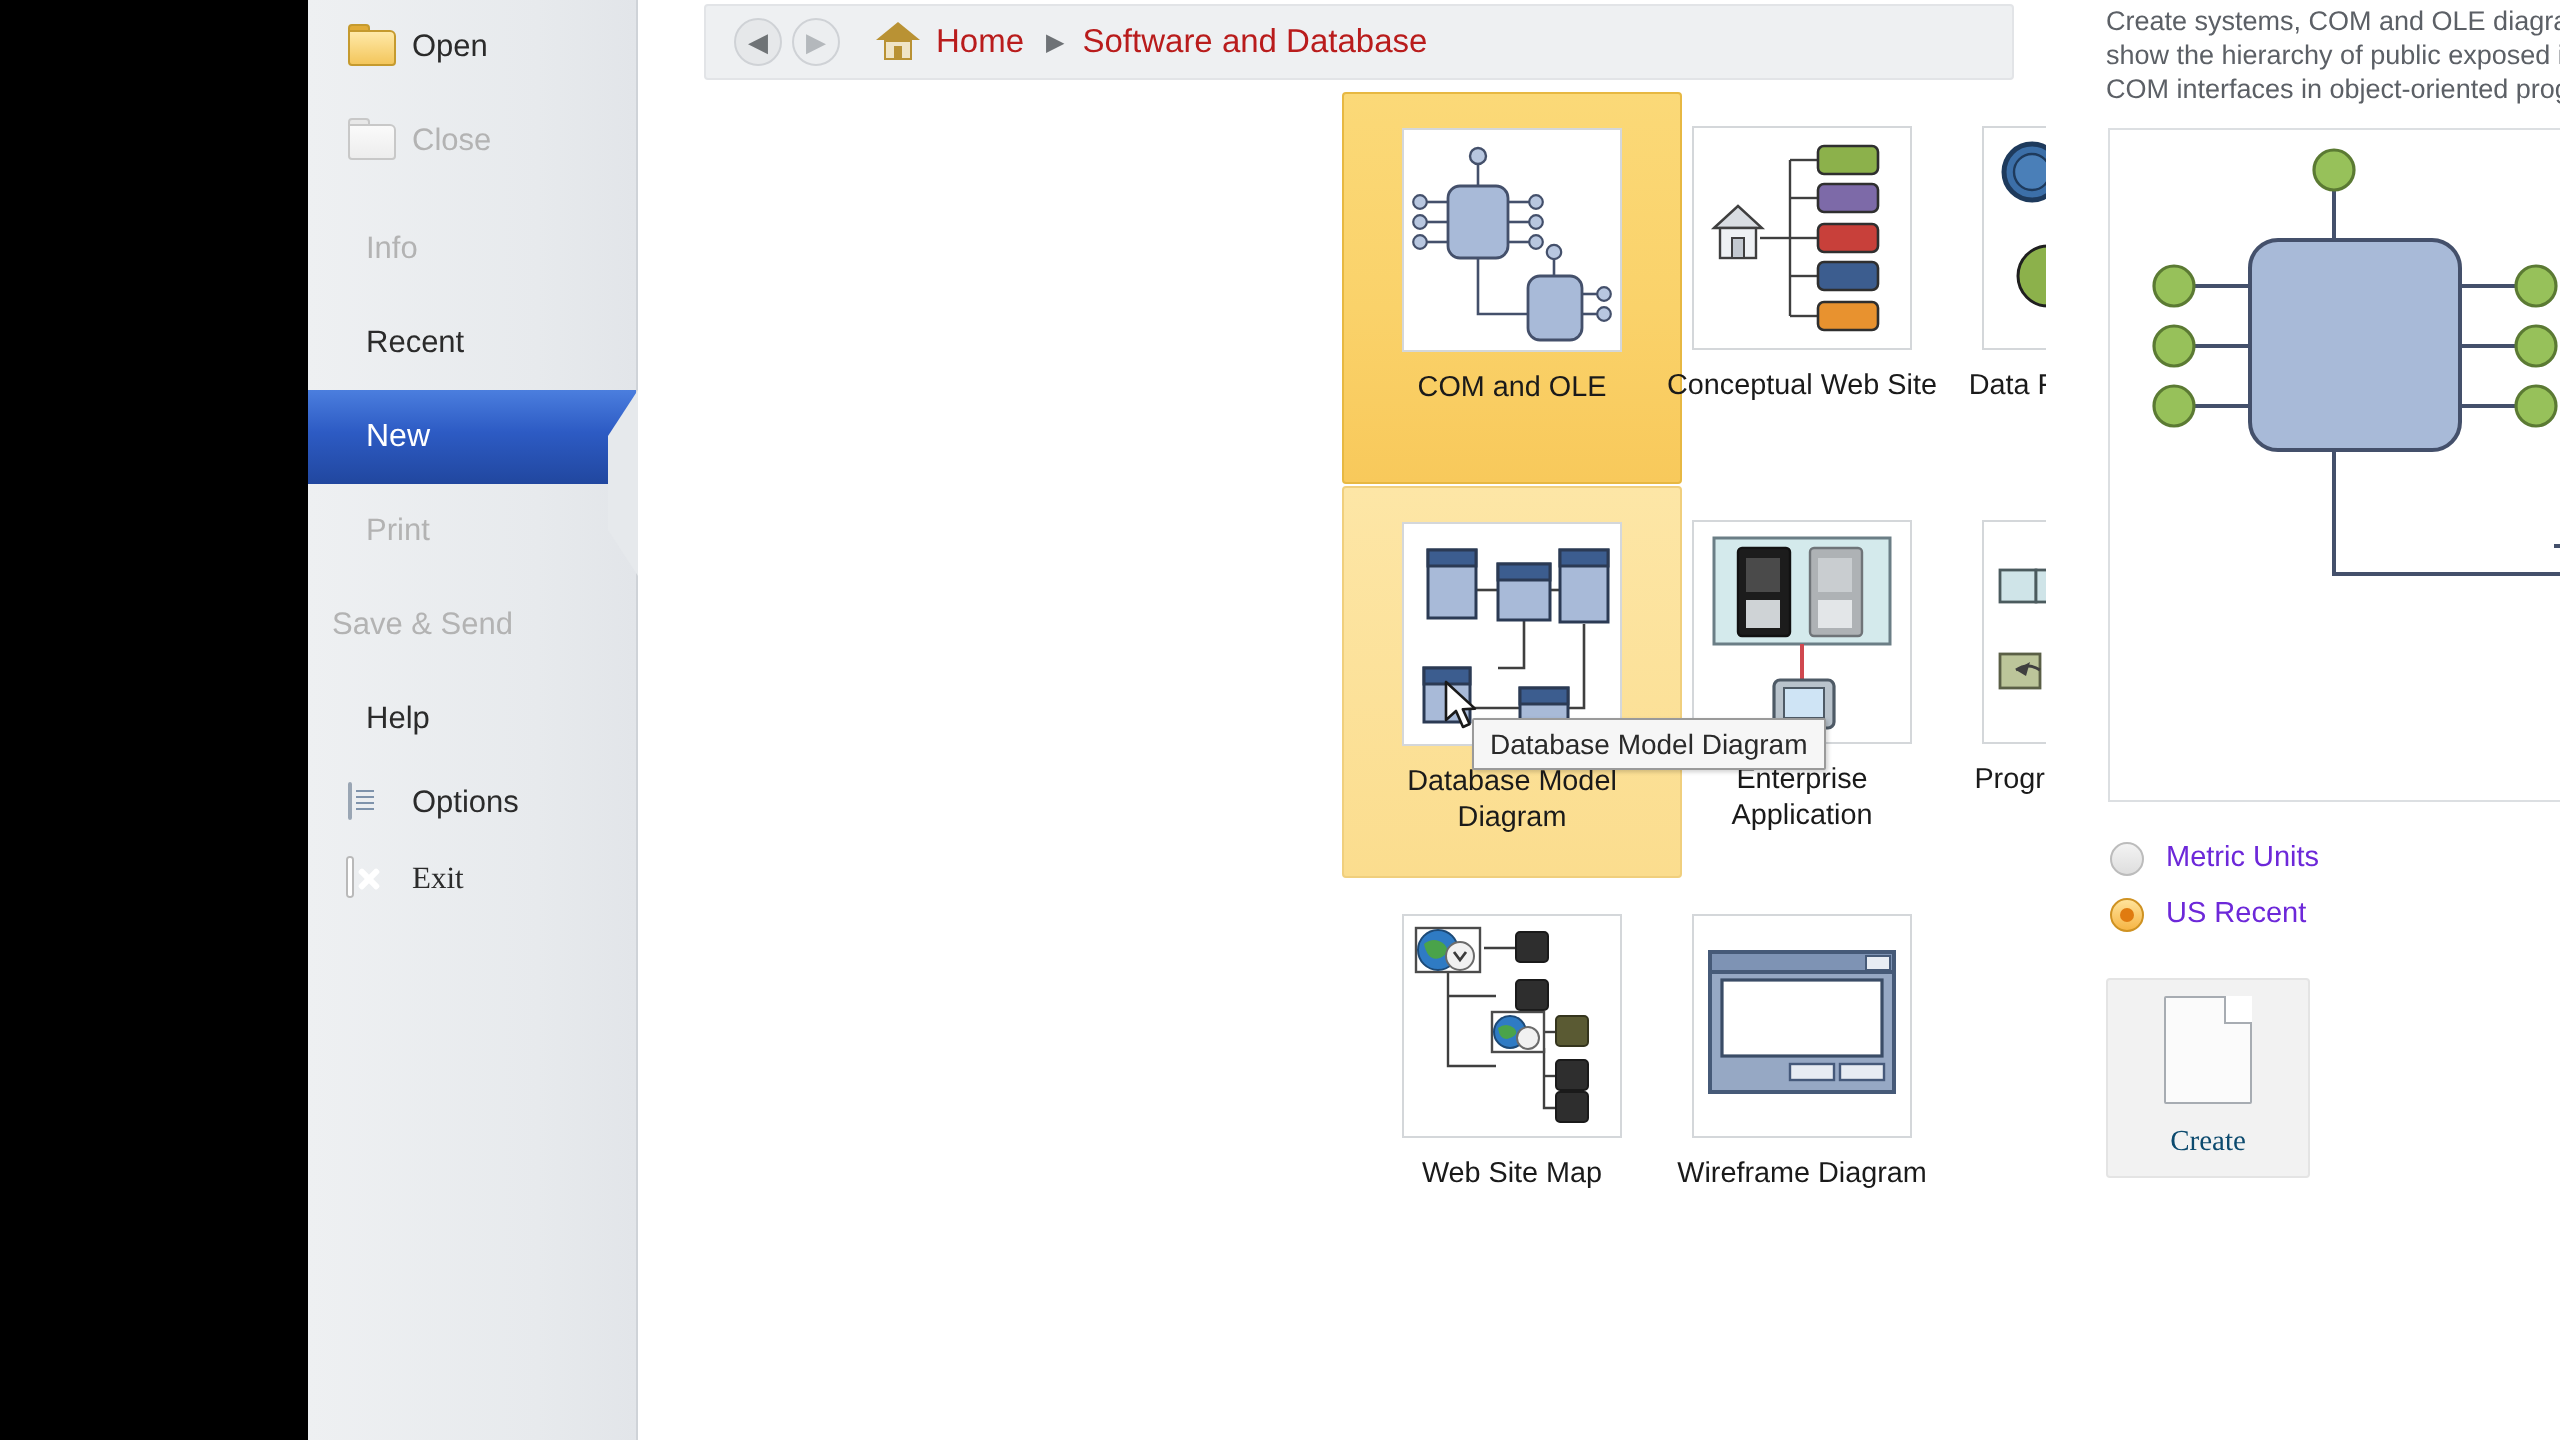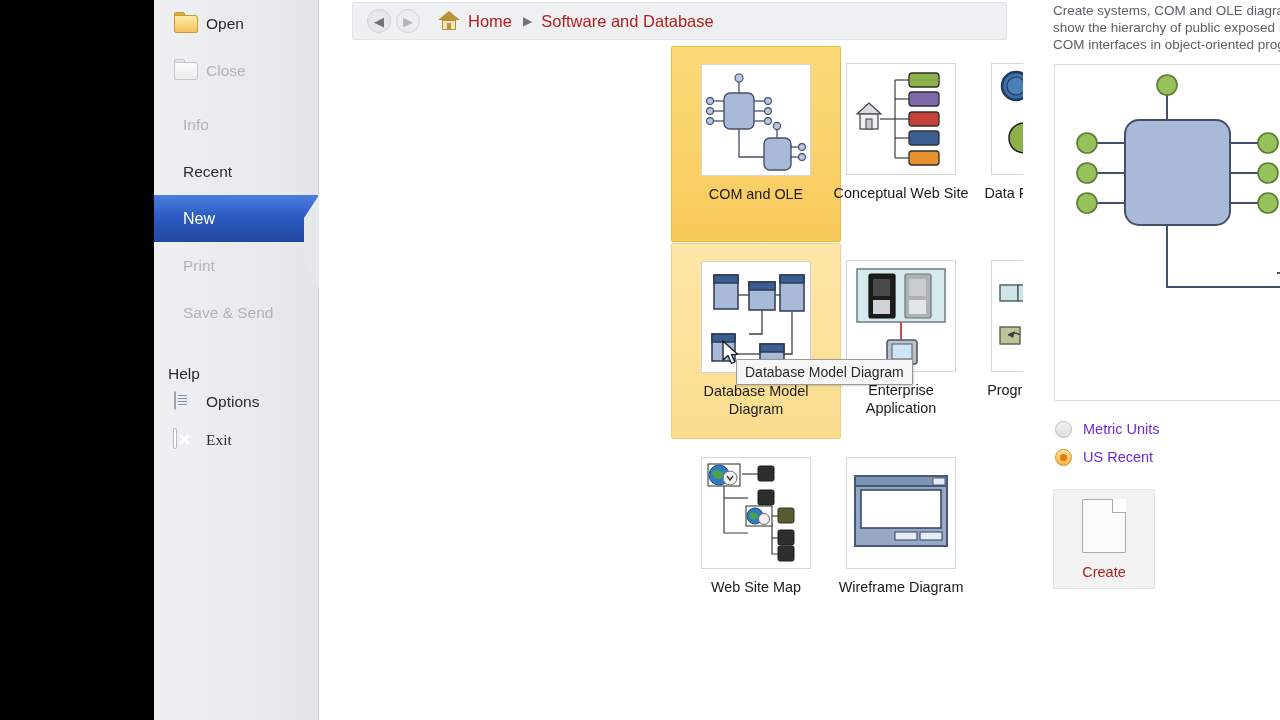--- a/index.html
+++ b/index.html
@@ -102,21 +102,21 @@
   .radio.on::after{content:"";position:absolute;left:4px;top:4px;width:7px;height:7px;border-radius:50%;
     background:#e07b10;}
   .unit-lbl{font-size:14.5px;color:#6d28d9;}
   .create-btn{position:absolute;left:1053px;top:489px;width:100px;height:98px;
     background:#f2f2f2;border:1px solid #e4e4e4;border-radius:2px;
     display:flex;flex-direction:column;align-items:center;justify-content:center;}
   .page-ico{width:42px;height:52px;background:#fbfbfb;border:1px solid #a7acb2;position:relative;
     border-radius:1px;}
   .page-ico::after{content:"";position:absolute;right:-1px;top:-1px;width:13px;height:13px;
     background:#fff;border-left:1px solid #a7acb2;border-bottom:1px solid #a7acb2;}
-  .create-lbl{margin-top:11px;font-size:14.5px;color:#b91c1c;}
+  .create-lbl{margin-top:11px;font-size:14.5px;color:#0c4a6e;font-family:Liberation Serif, serif;}
 
   
   .tooltip{position:absolute;left:417px;top:359px;height:24px;padding:0 8px;
     display:flex;align-items:center;background:#f6f6f6;border:1px solid #9a9a9a;
     font-size:14px;color:#2a2a2a;border-radius:1px;box-shadow:1px 1px 2px rgba(0,0,0,.18);z-index:40;}
   .cursor{position:absolute;left:403px;top:340px;width:17px;height:25px;z-index:45;}
 </style>
 </head>
 <body>
 
@@ -151,25 +151,25 @@
     </div>
 
     <div class="side-item sel" style="padding-left:29px;">
       <span class="lbl">New</span>
     </div>
 
     <div class="side-item dim" style="padding-left:29px;">
       <span class="lbl">Print</span>
     </div>
 
-    <div class="side-item dim" style="padding-left:29px;">
+    <div class="side-item dim" style="padding-left:12px;">
       <span class="lbl">Save &amp; Send</span>
     </div>
 
-    <div class="side-item" style="padding-left:14px;align-items:flex-end;">
+    <div class="side-item" style="padding-left:29px;">
       <span class="lbl">Help</span>
     </div>
 
     <div class="side-item" style="height:38px;">
       <span class="ico"><span class="doc-ico"></span></span>
       <span class="lbl">Options</span>
     </div>
 
     <div class="side-item" style="height:38px;font-family:Liberation Serif, serif;">
       <span class="ico"><span class="x-ico"></span></span>

